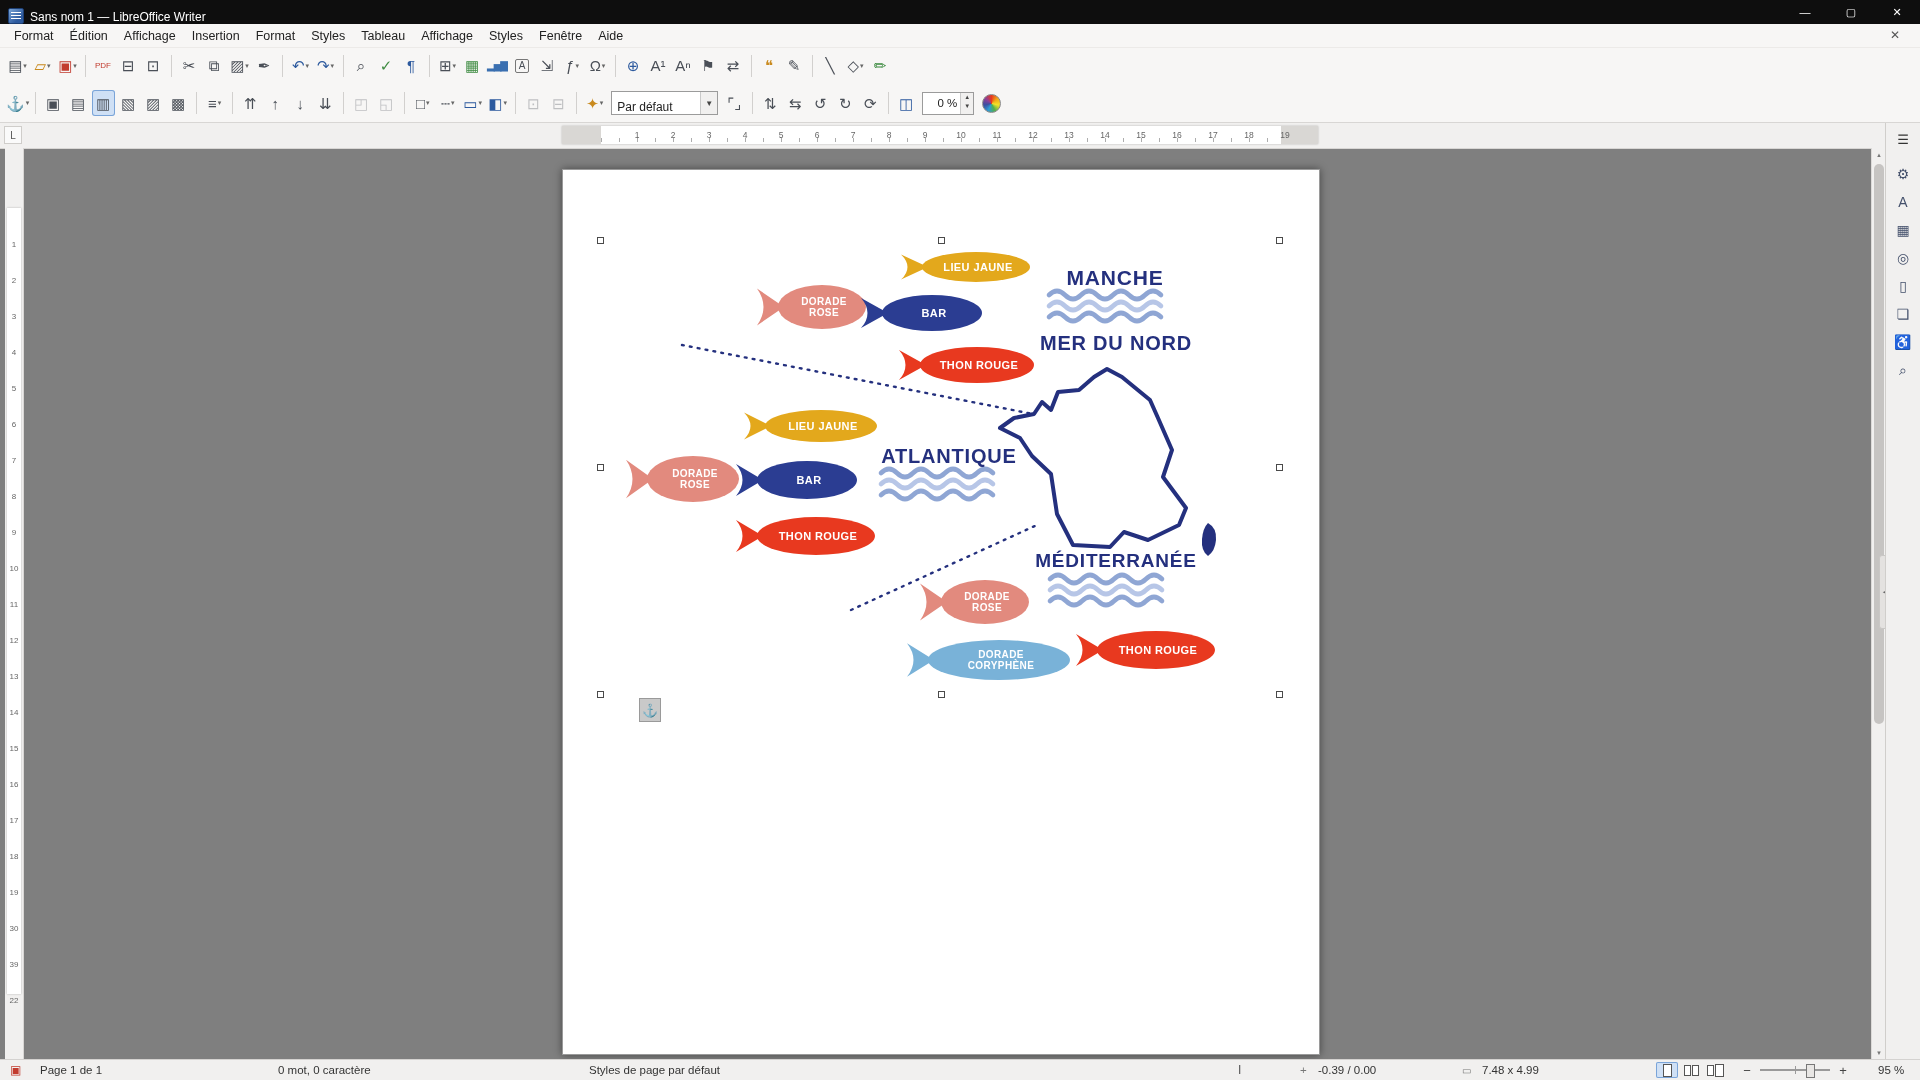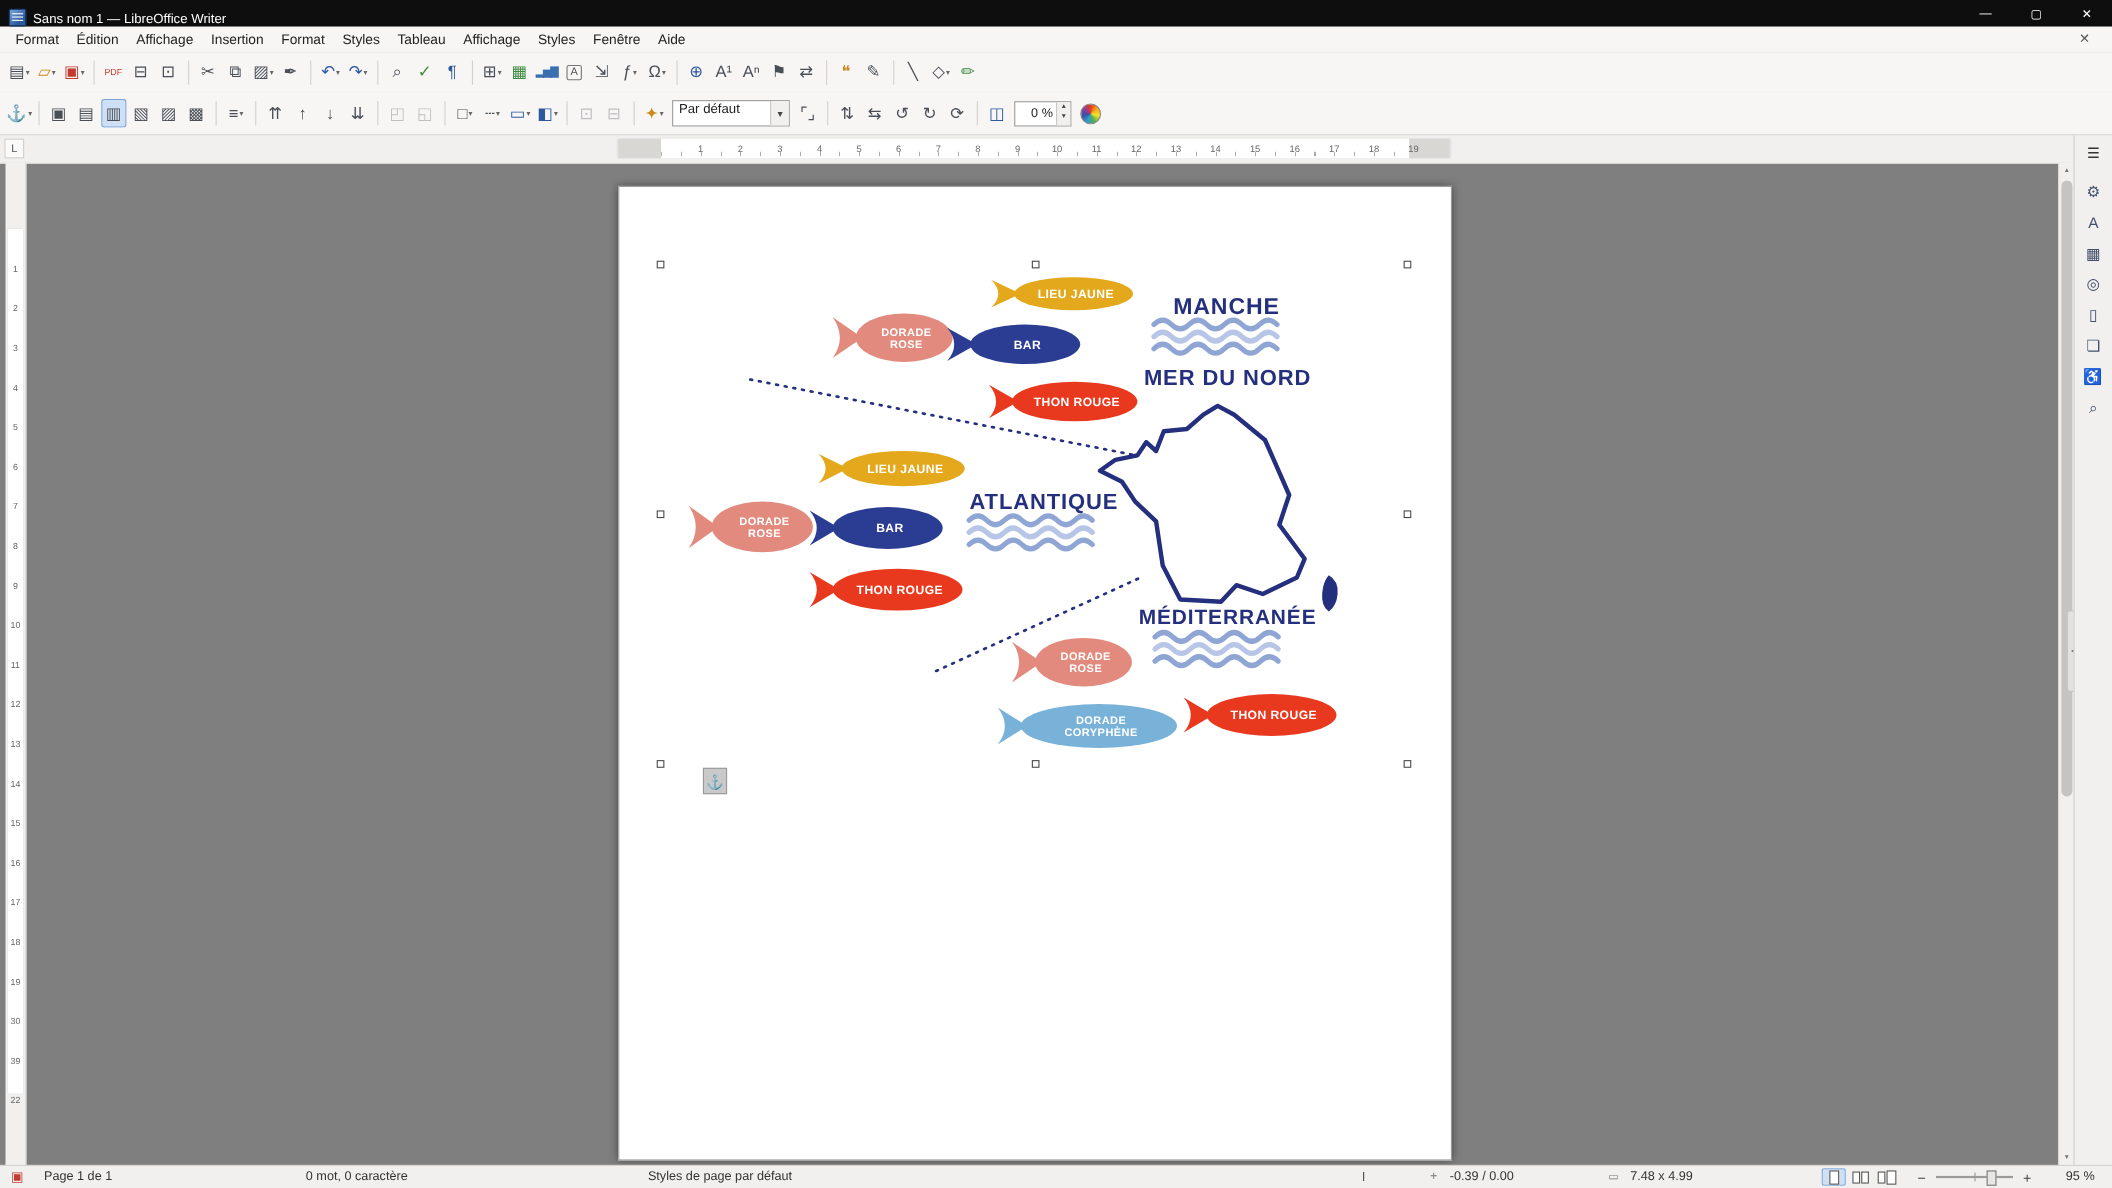--- a/index.html
+++ b/index.html
@@ -33,21 +33,21 @@
   .tbtn[data-variant~="sep"]{min-width:1px;width:1px;height:22px;background:#d2d0ce;margin:0 5px;border-radius:0;pointer-events:none}
   .tbtn[data-variant~="red"] .glyph{color:#c23b2e}
   .tbtn[data-variant~="blue"] .glyph{color:#2d5a9e}
   .tbtn[data-variant~="green"] .glyph{color:#3d8b40}
   .tbtn[data-variant~="amber"] .glyph{color:#c98a1e}
   .tbtn[data-variant~="pdf"] .glyph{font-size:8px;font-weight:normal;color:#c23b2e;letter-spacing:0}
   .tbtn[data-variant~="chart"] .glyph{font-size:10px;color:#3a6fb0;letter-spacing:-1px}
   .tbtn[data-variant~="boxed"] .glyph{border:1px solid #777;font-size:10px;line-height:12px;padding:0 3px;border-radius:2px}
   .tbtn[data-variant~="disabled"]{opacity:.32}
   .tbtn[data-variant~="selected"]{background:#cfe0f5;box-shadow:inset 0 0 0 1px #7aa4d8}
-  .combo{display:inline-flex;align-items:flex-start;height:22px;background:#fff;border:1px solid #9b9b9b;margin:12px 4px}
+  .combo{display:inline-flex;align-items:flex-end;height:22px;background:#fff;border:1px solid #9b9b9b;margin:12px 4px}
   .combo .combo-text{width:78px;padding:0 5px;font-size:12px;color:#222;white-space:nowrap;overflow:hidden}
   .combo .combo-dd{width:16px;height:100%;display:flex;align-items:center;justify-content:center;
                    font-size:8px;color:#444;border-left:1px solid #c9c9c9;background:#f1f0ef}
   .spin{display:inline-flex;align-items:center;height:21px;background:#fff;border:1px solid #9b9b9b;margin:0 3px}
   .spin .spin-val{width:34px;text-align:right;font-size:11.5px;padding-right:3px;color:#222}
   .spin .spin-arrows{display:flex;flex-direction:column;border-left:1px solid #c9c9c9;background:#f1f0ef;height:100%}
   .spin .spin-arrows span{font-size:6px;line-height:9px;padding:0 3px;color:#444}
   .colorwheel{width:17px;height:17px;border-radius:50%;margin-left:5px;
               background:conic-gradient(#e8391f,#f2a818,#f4e32a,#52b04c,#2e9bd6,#3b4fa0,#8e3f98,#e8391f);
               border:1px solid #888}

